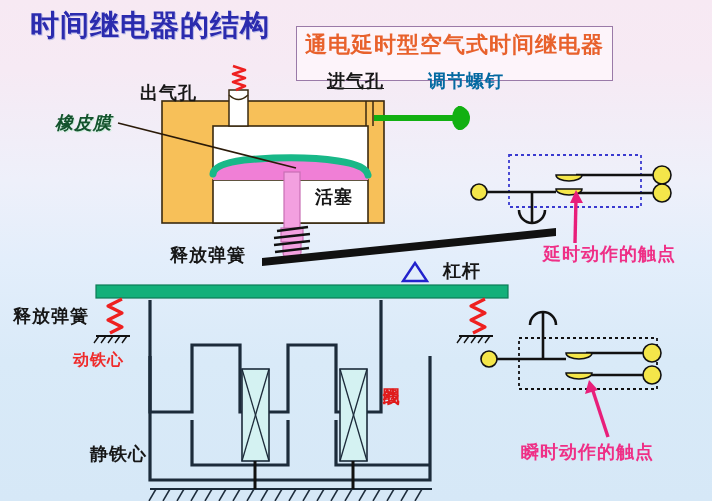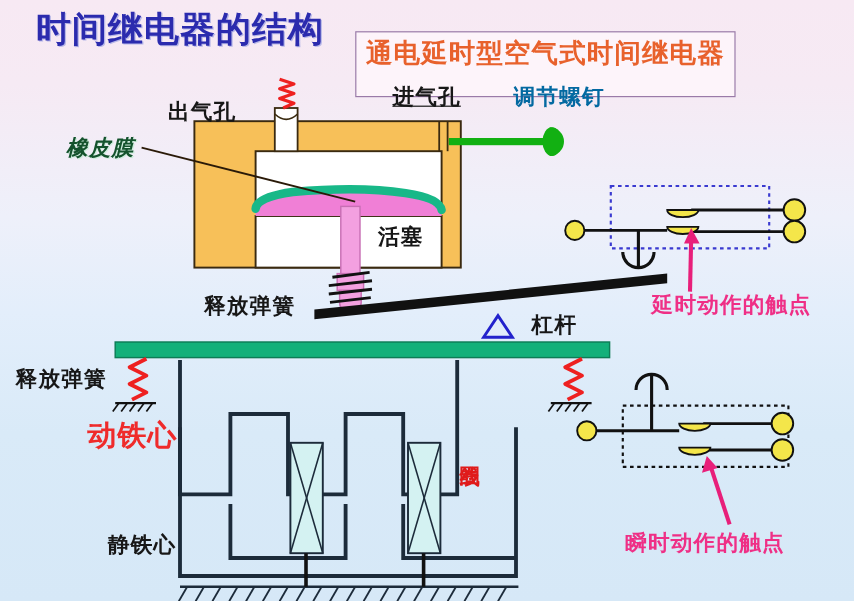--- a/index.html
+++ b/index.html
@@ -14,21 +14,21 @@
   .lbl{position:absolute;white-space:nowrap;line-height:1;}
   .t-title{font-size:29px;font-weight:bold;color:#2b2bae;letter-spacing:1px;
            text-shadow:1px 1px 0 #b9b9e8;}
   .t-boxed{font-size:22px;font-weight:bold;color:#e8612c;letter-spacing:1px;}
   #titlebox{position:absolute;border:1px solid #9a7aa8;background:#fdf4fa;
             padding:3px 8px 20px 8px;}
   .t-black{font-size:18px;font-weight:bold;color:#171717;letter-spacing:1px;}
   .t-blue{font-size:18px;font-weight:bold;color:#0369a1;letter-spacing:1px;}
   .t-green{font-size:18px;font-weight:bold;font-style:italic;color:#14532d;
            letter-spacing:1px;text-shadow:1px 1px 0 #cfeede;}
-  .t-red{font-size:24px;font-weight:bold;color:#ef2b2b;letter-spacing:1px;}
+  .t-red{font-size:16px;font-weight:bold;color:#ef2b2b;letter-spacing:1px;}
   .t-pink{font-size:18px;font-weight:bold;color:#ef2f86;letter-spacing:1px;}
   .t-coil{font-size:17px;font-weight:bold;color:#e01b1b;letter-spacing:1px;
           writing-mode:vertical-rl;text-orientation:upright;line-height:1.05;}
 </style>
 </head>
 <body>
 
 <div id="stage">
 
   <svg id="svgroot" width="712" height="501" viewBox="0 0 712 501">

